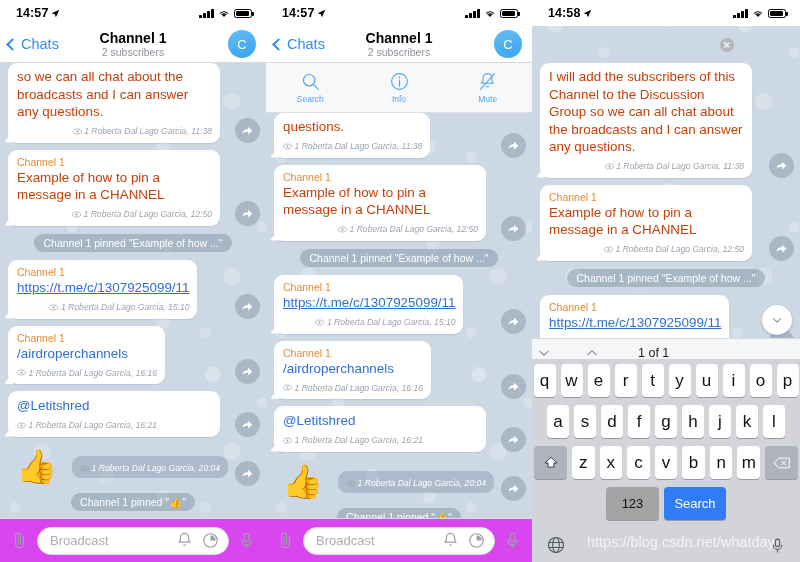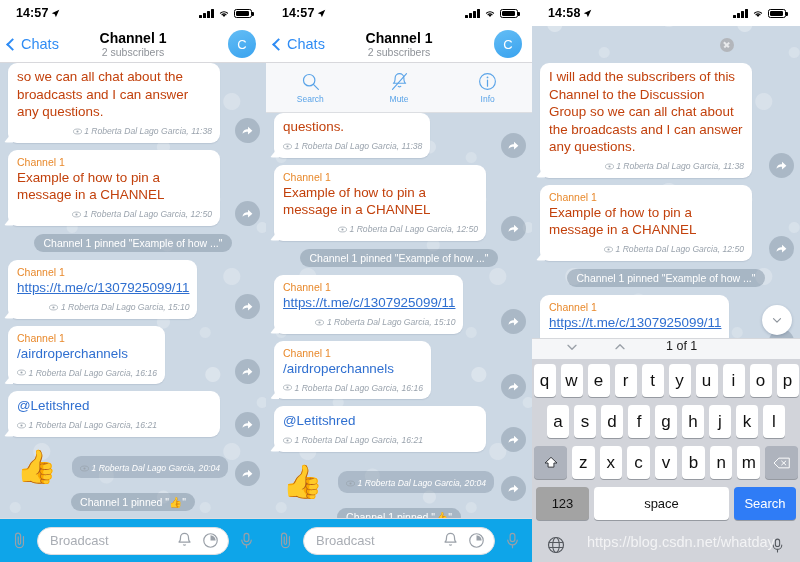--- a/index.html
+++ b/index.html
@@ -103,21 +103,21 @@
     display:inline-block; background:rgba(125,142,160,.46); color:#fff;
     font-size:10.5px; padding:2.5px 9px; border-radius:9px; line-height:13px;
   }
   .emoji-row { padding:4px 8px 0 16px; position:relative; margin-bottom:6px;}
   .emoji-big { font-size:33px; line-height:38px; vertical-align:middle;}
   .emoji-meta { display:inline-block; background:rgba(125,142,160,.40); border-radius:9px; padding:2px 8px; vertical-align:middle; margin-left:15px;}
   .emoji-meta .meta { color:#fff; }
 
   
   .inputbar {
-    position:absolute; left:0; right:0; bottom:0; height:44px; background:#0ea5e9;
+    position:absolute; left:0; right:0; bottom:0; height:44px; background:#d946ef;
     display:flex; align-items:center; gap:8px; padding:0 10px;
     border-top:0.5px solid #dcdee2; z-index:9;
   }
   .pill {
     flex:1; height:28px; border:1px solid #dbdde1; border-radius:15px; background:#fff;
     display:flex; align-items:center; padding:0 8px 0 12px; gap:7px;
   }
   .pill .ph { flex:1; font-size:13px; color:#a9adb4; }
   .icobtn { width:19px; height:19px; flex:none; cursor:pointer; }
 
@@ -129,21 +129,21 @@
   }
   .searchfield .q { flex:1; font-size:13.5px; color:#111; }
   .clear { width:14px; height:14px; border-radius:50%; background:#b3b6bb; position:relative; flex:none; cursor:pointer;}
   .clear::before,.clear::after{content:"";position:absolute;left:3.3px;top:6.3px;width:7.4px;height:1.5px;background:#e9eaec;}
   .clear::before{transform:rotate(45deg)} .clear::after{transform:rotate(-45deg)}
   .cancel { font-size:13.5px; color:#2f8cf4; cursor:pointer; }
 
   
   .searchnav {
     position:absolute; left:0; right:0; height:30px; background:#f5f6f8;
-    display:flex; align-items:flex-start; gap:32px; padding:0 32px;
+    display:flex; align-items:center; gap:32px; padding:0 4px;
     border-top:0.5px solid #d6d8dc; border-bottom:0.5px solid #d6d8dc; z-index:10;
   }
   .chevbtn { width:16px; height:16px; cursor:pointer;}
   .counter { font-size:12.5px; color:#1a1a1a; font-weight:400; margin-left:6px;}
 
   
   .scrollbtn {
     position:absolute; right:8px; width:30px; height:30px; border-radius:50%;
     background:#fff; box-shadow:0 1px 3px rgba(40,60,90,.25);
     display:flex; align-items:center; justify-content:center; cursor:pointer; z-index:9;
@@ -358,33 +358,33 @@
     <div class="actionsheet">
       <div class="as-item">
         <svg class="as-ico" viewBox="0 0 24 24">
             <circle cx="10.5" cy="10.5" r="6.5" stroke="#5ba4e8" stroke-width="1.4" fill="none"></circle>
             <path d="M15.3 15.3 21 21" stroke="#5ba4e8" stroke-width="1.4" stroke-linecap="round"></path>
           </svg>
         <span class="lbl">Search</span>
       </div>
       <div class="as-item">
         <svg class="as-ico" viewBox="0 0 24 24">
+            <circle cx="12" cy="12" r="9" stroke="#5ba4e8" stroke-width="1.3" fill="none"></circle>
+            <circle cx="12" cy="7.4" r="1" fill="#5ba4e8"></circle>
+            <path d="M12 10.4v7" stroke="#5ba4e8" stroke-width="1.4" stroke-linecap="round"></path>
+          </svg>
+        <span class="lbl">Info</span>
+      </div>
+      <div class="as-item">
+        <svg class="as-ico" viewBox="0 0 24 24">
             <path d="M12 3a5 5 0 0 0-5 5c0 5-2 6-2 6h14s-2-1-2-6a5 5 0 0 0-5-5z" stroke="#5ba4e8" stroke-width="1.3" fill="none" stroke-linejoin="round"></path>
             <path d="M10.3 17a1.8 1.8 0 0 0 3.4 0" stroke="#5ba4e8" stroke-width="1.3" fill="none"></path>
             <path d="M4 21 20 3" stroke="#5ba4e8" stroke-width="1.3" stroke-linecap="round"></path>
           </svg>
         <span class="lbl">Mute</span>
-      </div>
-      <div class="as-item">
-        <svg class="as-ico" viewBox="0 0 24 24">
-            <circle cx="12" cy="12" r="9" stroke="#5ba4e8" stroke-width="1.3" fill="none"></circle>
-            <circle cx="12" cy="7.4" r="1" fill="#5ba4e8"></circle>
-            <path d="M12 10.4v7" stroke="#5ba4e8" stroke-width="1.4" stroke-linecap="round"></path>
-          </svg>
-        <span class="lbl">Info</span>
       </div>
     </div>
 
     <div class="msgs" id="msgs-1" style="top:113px">
         <div class="row srow"><div class="bubble tail"><div class="text">questions.</div><div style="text-align:right"><span class="meta ">
                 <svg class="eye" viewBox="0 0 16 10">
                   <ellipse cx="8" cy="5" rx="7.2" ry="4.4" fill="none" stroke="#9aa3ad" stroke-width="1.3"></ellipse>
                   <circle cx="8" cy="5" r="1.9" fill="#9aa3ad"></circle>
                 </svg>
                 <span>1 Roberta Dal Lago Garcia, 11:38</span>
@@ -611,21 +611,20 @@
           </div>
         <div class="key wide">
           <svg width="18" height="14" viewBox="0 0 26 18">
               <path d="M8.5 2h15v14h-15L1.5 9z" stroke="#fff" stroke-width="1.4" fill="none" stroke-linejoin="round"></path>
               <path d="M12.5 6.2 18.5 11.8M18.5 6.2 12.5 11.8" stroke="#fff" stroke-width="1.4" stroke-linecap="round"></path>
             </svg>
         </div>
       </div>
       <div class="krow r4">
         <div class="key num">123</div>
-        <div class="key space">space</div>
         <div class="key search">Search</div>
       </div>
       <div class="kbbottom">
         <svg width="20" height="20" viewBox="0 0 24 24">
             <circle cx="12" cy="12" r="9" stroke="#55595f" stroke-width="1.4" fill="none"></circle>
             <ellipse cx="12" cy="12" rx="4" ry="9" stroke="#55595f" stroke-width="1.3" fill="none"></ellipse>
             <path d="M3.4 9h17.2M3.4 15h17.2" stroke="#55595f" stroke-width="1.3"></path>
           </svg>
         <svg width="17" height="19" viewBox="0 0 24 24">
             <rect x="9" y="3" width="6" height="10.5" rx="3" stroke="#55595f" stroke-width="1.5" fill="none"></rect>

